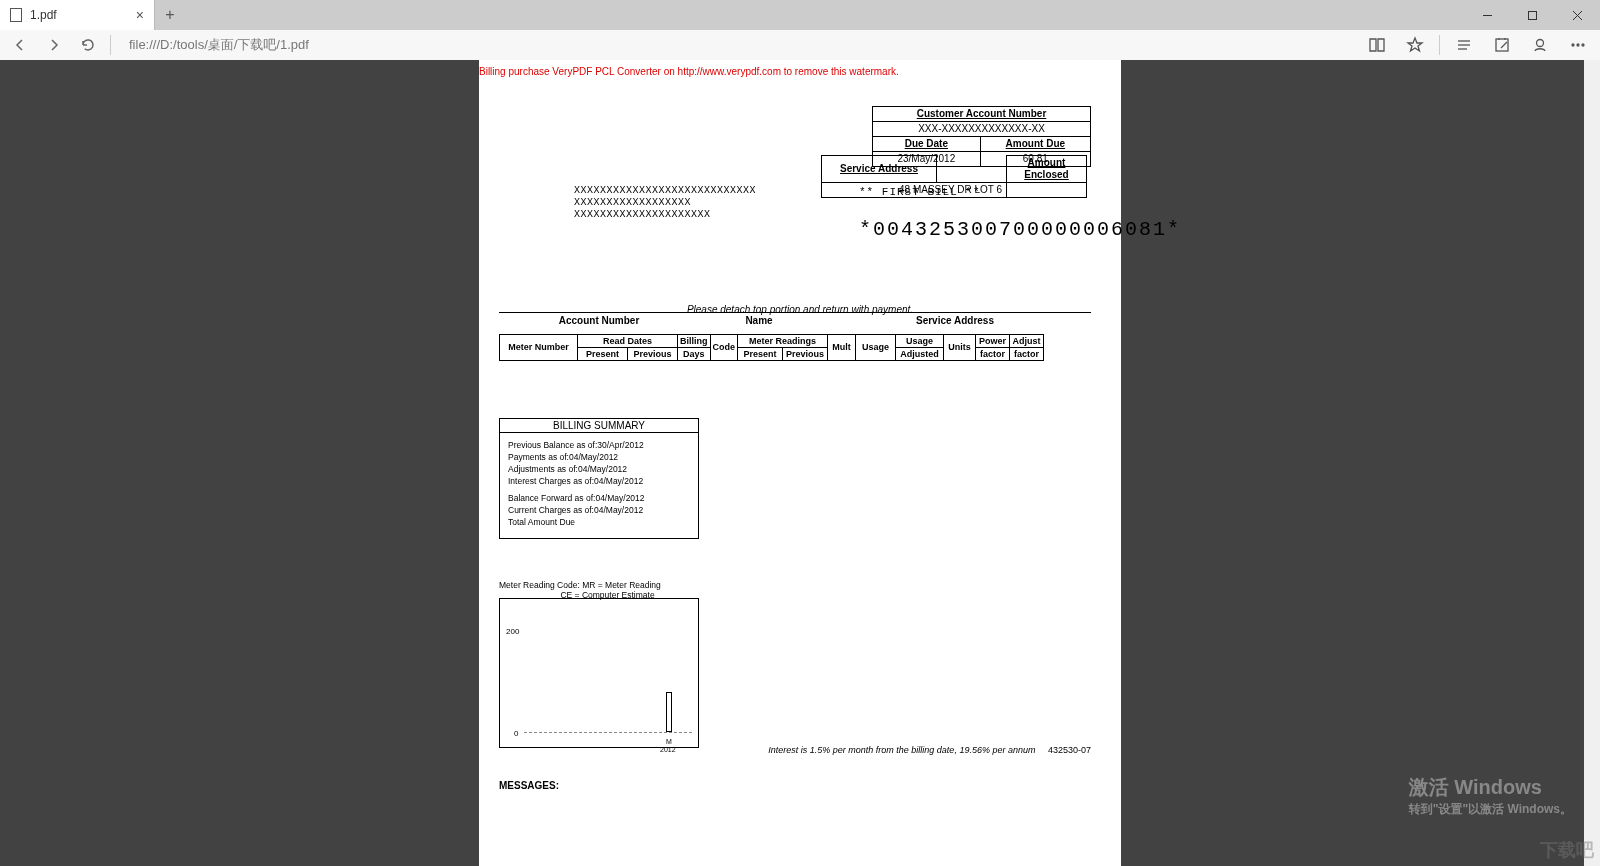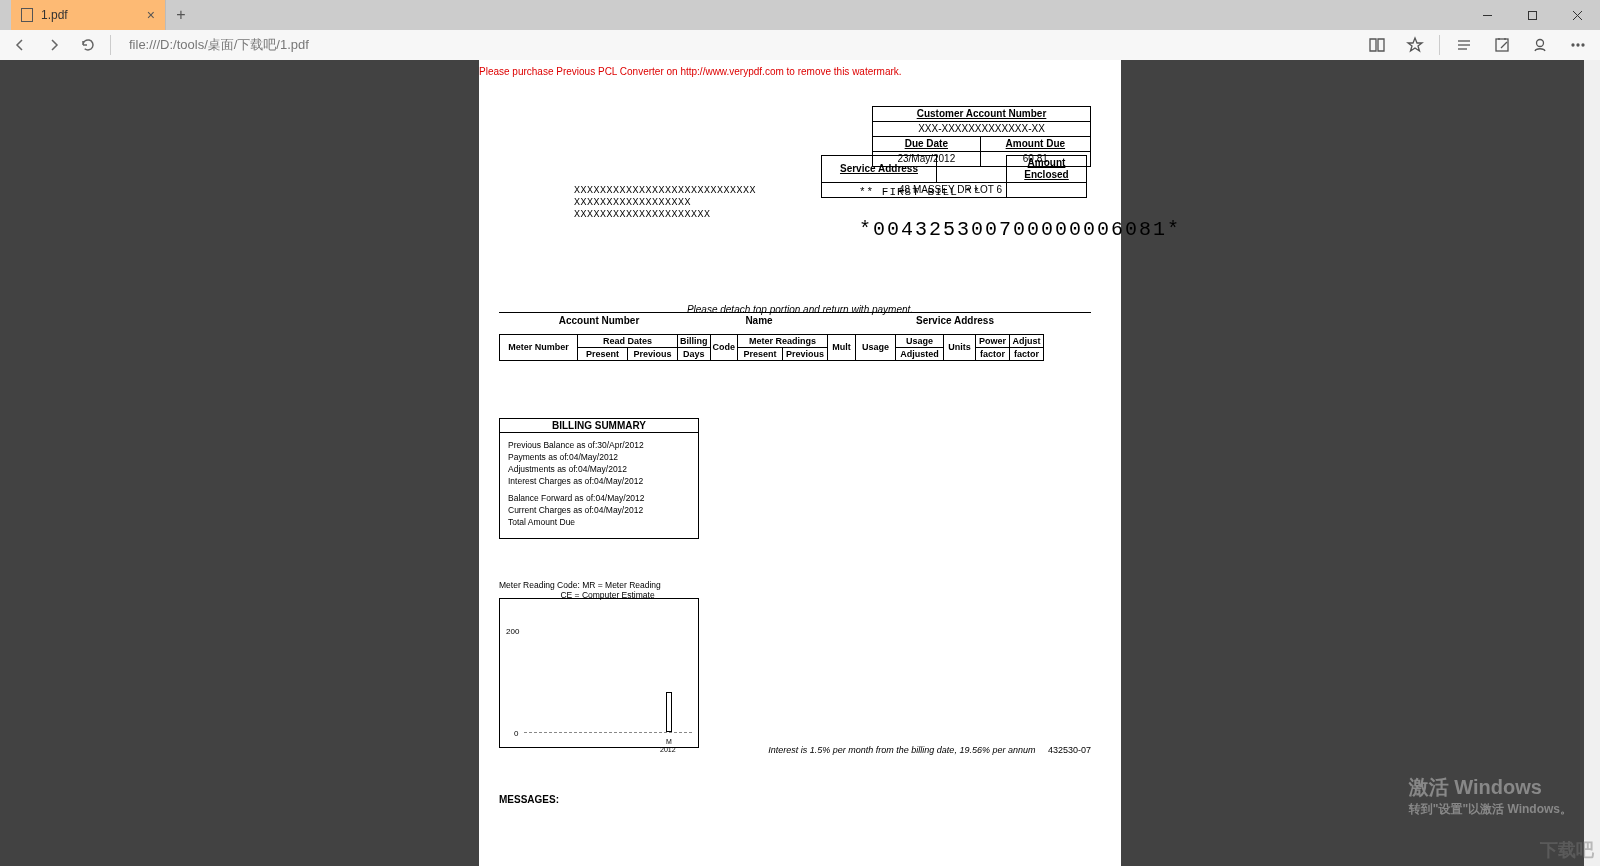--- a/index.html
+++ b/index.html
@@ -1,20 +1,20 @@
 <!DOCTYPE html>
 <html><head>
 <meta charset="utf-8">
 <style>
 * { box-sizing: border-box; margin: 0; padding: 0; }
 body { font-family: "Segoe UI", Arial, sans-serif; background: #fff; width: 1600px; height: 866px; overflow: hidden; position: relative; }
 
 
 .titlebar { height: 30px; background:#ccc; display:flex; align-items:stretch; }
-.tab { width:155px; background:#fdba74; display:flex; align-items:center; gap:8px; padding:0 10px; font-size:12px; color:#333; border-right:1px solid #bbb;margin-left:11px; }
+.tab { width:155px; background:#ffffff; display:flex; align-items:center; gap:8px; padding:0 10px; font-size:12px; color:#333; border-right:1px solid #bbb; }
 .tab .doc-ico { width:12px; height:14px; border:1px solid #555; display:inline-block; }
 .tab .spacer { flex:1; }
 .tab .close { font-size:14px; color:#555; cursor:pointer; }
 .newtab { width:30px; display:flex; align-items:center; justify-content:center; font-size:16px; color:#555; }
 .tb-spacer { flex:1; }
 .winbtns { display:flex; }
 .winbtn { width:45px; display:flex; align-items:center; justify-content:center; color:#333; font-size:12px; }
 .winbtn svg { width:11px; height:11px; }
 
 .toolbar { height:30px; background:#f7f7f7; display:flex; align-items:center; padding:0 8px; gap:10px; font-size:13px; color:#666; }
@@ -55,40 +55,40 @@
 .midheaders span:nth-child(2){ flex:0 0 120px; text-align:center;}
 .midheaders span:nth-child(3){ flex:1; text-align:center;}
 
 
 .meter-tbl{ position:absolute; top:274px; left:20px; right:30px; border-collapse:collapse; font-size:9px;padding-left:32px; }
 .meter-tbl td,.meter-tbl th{ border:1px solid #000; text-align:center; padding:0 2px; height:13px; line-height:11px;}
 .mt-h{ font-weight:bold;}
 
 
 .bsum{ position:absolute; top:358px; left:20px; width:200px; border:1px solid #000; font-size:8.5px;}
-.bsum-title{ text-align:center; font-weight:bold; border-bottom:1px solid #000; padding:1px 0; font-size:10px;}
+.bsum-title{ text-align:center; font-weight:normal; border-bottom:1px solid #000; padding:1px 0; font-size:10px;}
 .bsum-body{ padding:6px 8px 10px 8px; line-height:12px;}
 .bsum-body .gap{height:5px;}
 
 
 .codes{ position:absolute; top:520px; left:20px; font-size:8.5px; line-height:10px;}
 
 
 .chart{ position:absolute; top:538px; left:20px; width:200px; height:150px; border:1px solid #000; font-size:8px;}
 .ylabel{ position:absolute; left:6px; top:28px;}
 .y0{ position:absolute; left:14px; bottom:9px;}
 .xaxis{ position:absolute; left:24px; right:6px; bottom:14px; border-top:1px dashed #888; height:0;}
 .bar{ position:absolute; bottom:15px; width:6px; background:#fff; border:1px solid #000;}
 .xl{ position:absolute; bottom:2px; font-size:7px;}
 
 
 .interest{ position:absolute; top:685px; right:30px; font-style:italic; font-size:9px;}
 .ftbl{ position:absolute; top:693px; left:20px; right:30px; border-collapse:collapse; font-size:9px;}
 .ftbl td{ border:1px solid #000; text-align:center; font-weight:bold; padding:1px 4px;}
-.msgs{ position:absolute; top:720px; left:20px; font-size:10px; font-weight:bold;margin-top:14px;}
+.msgs{ position:absolute; top:720px; left:20px; font-size:10px; font-weight:bold;}
 
 
 .activate{ position:absolute; right:28px; bottom:48px; text-align:left; color:#888;font-weight:bold; }
 .activate .l1{ font-size:20px;}
 .activate .l2{ font-size:12px;}
 .dl-logo{ position:absolute; right:6px; bottom:4px; font-family:"Microsoft YaHei","SimHei",sans-serif; font-size:18px; color:#777; font-weight:bold; opacity:.45;}
 </style>
 </head>
 <body>
 
@@ -175,21 +175,21 @@
         <circle cx="9" cy="9" r="1" fill="#555"></circle>
         <circle cx="14" cy="9" r="1" fill="#555"></circle>
       </svg>
     </div>
 </div>
 
 <div class="viewport">
   <div class="scrollbar"></div>
 
   <div class="page">
-    <div class="watermark">Please purchase Previous PCL Converter on http://www.verypdf.com to remove this watermark.</div>
+    <div class="watermark">Billing purchase VeryPDF PCL Converter on http://www.verypdf.com to remove this watermark.</div>
 
     <div class="acct-box">
       <table>
         <tbody>
             <tr>
               <td colspan="2" class="acct-title">Customer Account Number</td>
             </tr>
         <tr>
               <td colspan="2">XXX-XXXXXXXXXXXXX-XX</td>
             </tr>

